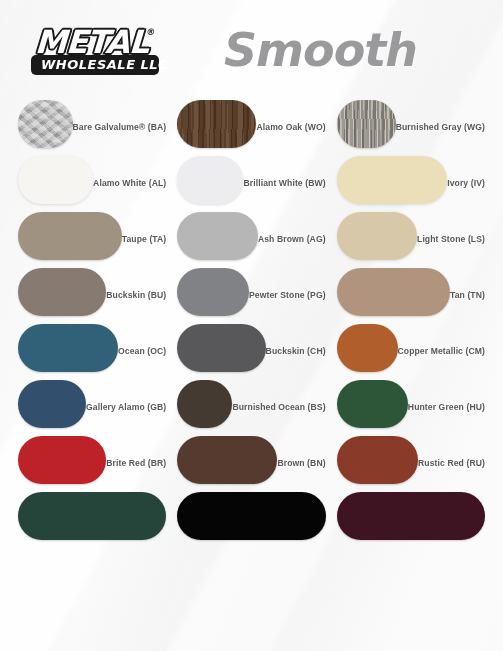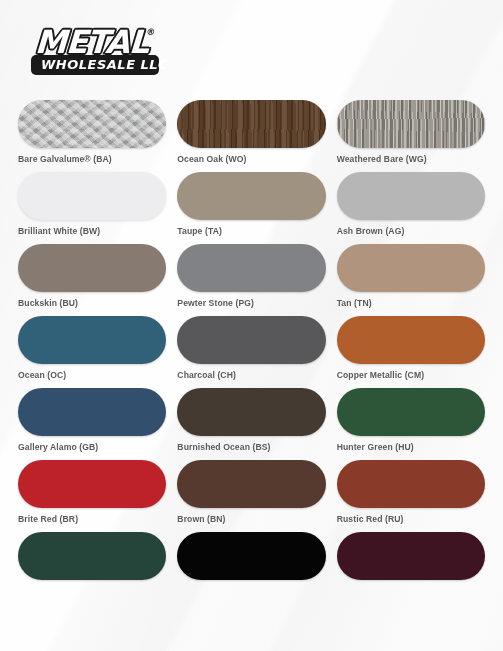--- a/index.html
+++ b/index.html
@@ -104,21 +104,21 @@
   .grid{
     position:relative;z-index:3;
     display:grid;
     grid-template-columns:repeat(3,1fr);
     column-gap:11px;
     row-gap:0;
     padding:0 18px;
     box-sizing:border-box;
   }
   .cell{
-    display:flex;flex-direction:column;align-items:flex-start;
+    display:flex;flex-direction:row;align-items:center;
     margin-bottom:8px;
   }
   .swatch{
     width:100%;
     height:48px;
     border-radius:24px;
     box-shadow:0 1px 2px rgba(0,0,0,.18);
     position:relative;
     overflow:hidden;
   }
@@ -171,66 +171,79 @@
 
     <div class="logo">
       <div class="logo-metal">
         <span>METAL</span><span class="logo-reg">®</span>
       </div>
       <div class="logo-bar">
         <div class="logo-wholesale">WHOLESALE LLC</div>
       </div>
     </div>
 
+    <div class="smooth-title">Smooth</div>
   </div>
 
   <div class="grid" id="swatch-grid">
       <div class="cell">
         <div class="swatch tex tex-galv" style="background: rgb(185, 186, 187);"></div>
         <div class="label">Bare Galvalume® (BA)</div>
       </div>
       <div class="cell">
         <div class="swatch tex tex-wood" style="background: rgb(90, 58, 34);"></div>
-        <div class="label">Ocean Oak (WO)</div>
+        <div class="label">Alamo Oak (WO)</div>
       </div>
       <div class="cell">
         <div class="swatch tex tex-weather" style="background: rgb(154, 148, 140);"></div>
-        <div class="label">Weathered Bare (WG)</div>
+        <div class="label">Burnished Gray (WG)</div>
+      </div>
+      <div class="cell">
+        <div class="swatch  light" style="background: rgb(246, 245, 242);"></div>
+        <div class="label">Alamo White (AL)</div>
       </div>
       <div class="cell">
         <div class="swatch  light" style="background: rgb(237, 236, 239);"></div>
         <div class="label">Brilliant White (BW)</div>
       </div>
       <div class="cell">
+        <div class="swatch  light" style="background: rgb(235, 223, 186);"></div>
+        <div class="label">Ivory (IV)</div>
+      </div>
+      <div class="cell">
         <div class="swatch " style="background: rgb(159, 146, 128);"></div>
         <div class="label">Taupe (TA)</div>
       </div>
       <div class="cell">
         <div class="swatch " style="background: rgb(182, 182, 182);"></div>
         <div class="label">Ash Brown (AG)</div>
       </div>
       <div class="cell">
+        <div class="swatch  light" style="background: rgb(214, 200, 168);"></div>
+        <div class="label">Light Stone (LS)</div>
+      </div>
+      <div class="cell">
         <div class="swatch " style="background: rgb(135, 122, 113);"></div>
         <div class="label">Buckskin (BU)</div>
       </div>
       <div class="cell">
         <div class="swatch " style="background: rgb(128, 130, 133);"></div>
         <div class="label">Pewter Stone (PG)</div>
       </div>
       <div class="cell">
         <div class="swatch " style="background: rgb(176, 148, 125);"></div>
         <div class="label">Tan (TN)</div>
       </div>
       <div class="cell">
         <div class="swatch " style="background: rgb(48, 97, 120);"></div>
         <div class="label">Ocean (OC)</div>
       </div>
       <div class="cell">
         <div class="swatch " style="background: rgb(88, 88, 90);"></div>
-        <div class="label">Charcoal (CH)</div>
+        <div class="label">Buckskin (CH)</div>
       </div>
       <div class="cell">
         <div class="swatch " style="background: rgb(176, 94, 43);"></div>
         <div class="label">Copper Metallic (CM)</div>
       </div>
       <div class="cell">
         <div class="swatch " style="background: rgb(50, 80, 110);"></div>
         <div class="label">Gallery Alamo (GB)</div>
       </div>
       <div class="cell">

